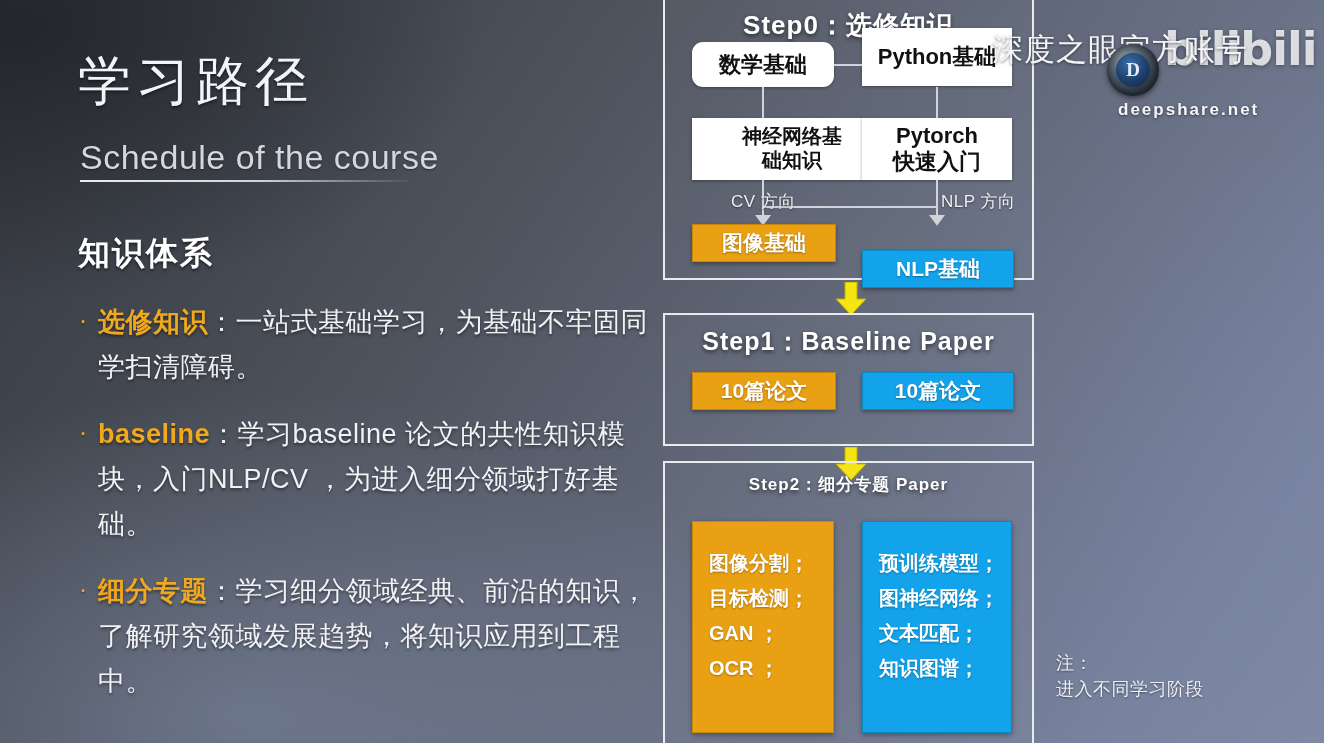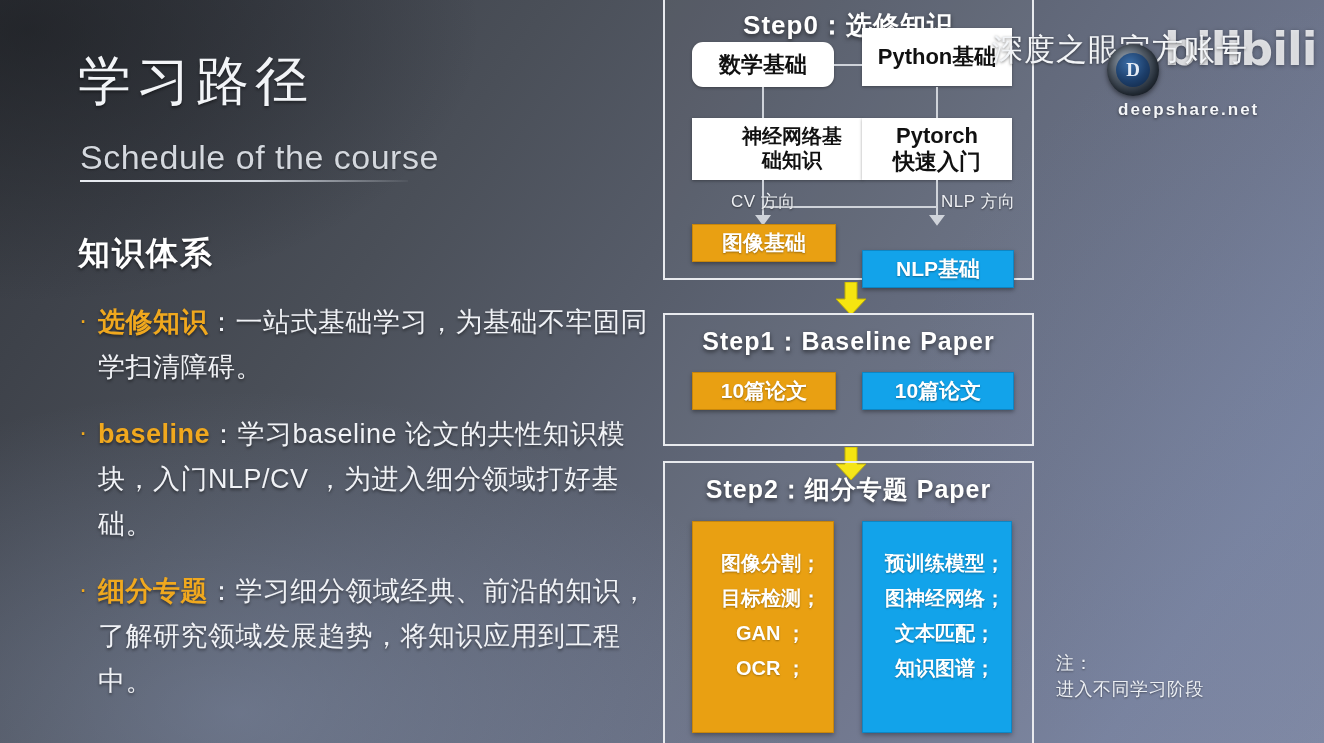--- a/index.html
+++ b/index.html
@@ -76,21 +76,21 @@
   }
   #step0{top:-6px;height:286px;}
   #step1{top:313px;height:133px;}
   #step2{top:461px;height:288px;}
   .step-title{
     text-align:center;color:#ffffff;font-weight:bold;letter-spacing:1px;
     text-shadow:0 2px 4px rgba(0,0,0,.55);
   }
   #step0 .step-title{font-size:26px;margin-top:12px;}
   #step1 .step-title{font-size:25px;margin-top:10px;}
-  #step2 .step-title{font-size:25px;margin-top:10px;}
+  #step2 .step-title{font-size:17px;margin-top:10px;}
 
   .wbox{
     position:absolute;background:#ffffff;color:#111;
     font-weight:bold;display:flex;align-items:center;justify-content:center;
     text-align:center;line-height:1.18;
     box-shadow:0 1px 3px rgba(0,0,0,.35);
   }
   #b-math{left:27px;top:46px;width:142px;height:45px;font-size:22px;border-radius:11px;}
   #b-py{left:197px;top:32px;width:150px;height:58px;font-size:22px;}
   #b-nn{left:27px;top:122px;width:142px;height:62px;font-size:20px;padding-left:29px;}
@@ -117,21 +117,20 @@
 
   #p-left{left:27px;top:57px;width:142px;height:36px;font-size:21px;}
   #p-right{left:197px;top:57px;width:150px;height:36px;font-size:21px;}
 
   .listbox{
     position:absolute;top:58px;width:142px;height:212px;
     color:#fff;font-weight:bold;font-size:20px;line-height:35px;
     box-sizing:border-box;padding:24px 0 0 16px;
     box-shadow:0 2px 5px rgba(0,0,0,.35);
     text-shadow:0 1px 2px rgba(0,0,0,.3);
-    text-align:center;
   }
   #l-cv{left:27px;}
   #l-nlp{left:197px;width:150px;}
 
   .arrow{
     position:absolute;left:50%;transform:translateX(-50%);
     width:34px;height:34px;
   }
   #arrow1{top:282px;}
   #arrow2{top:447px;}

